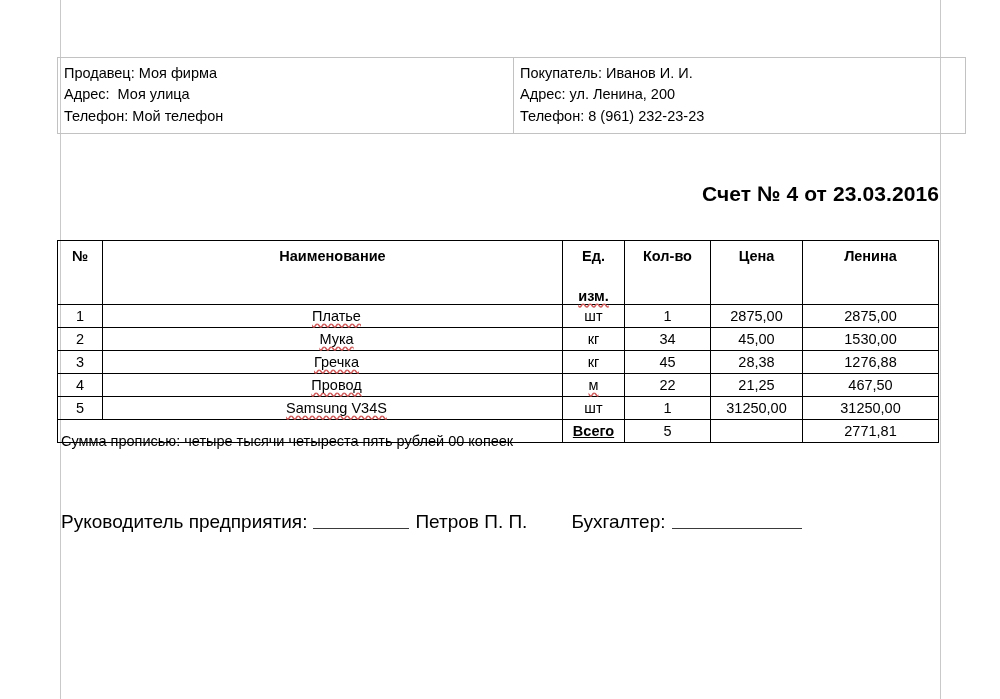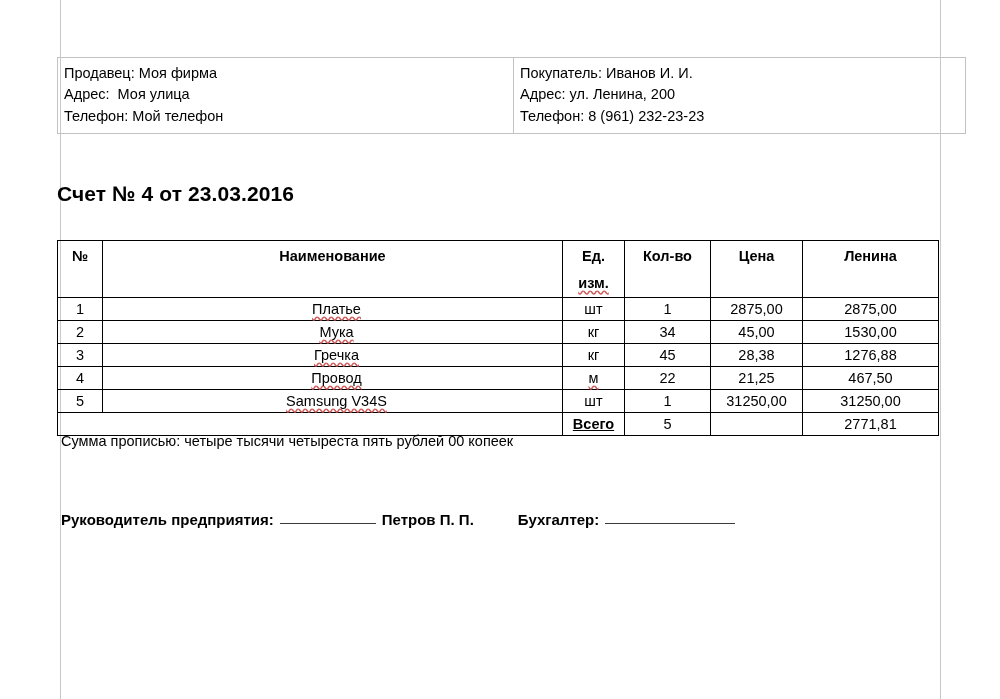--- a/index.html
+++ b/index.html
@@ -48,21 +48,21 @@
   .parties td.left-cell  { width: 443px; }
   .parties td.right-cell { width: 439px; }
   .party-line { white-space: pre; }
 
   
   .doc-title {
     position: absolute;
     left: 57px;
     top: 182px;
     width: 882px;
-    text-align: left;
+    text-align: right;
     font-size: 21px;
     font-weight: bold;
     letter-spacing: 0.1px;
   }
 
   
   .items {
     position: absolute;
     left: 57px;
     top: 240px;
@@ -100,21 +100,21 @@
   }
   
   .misspell {
     text-decoration: underline wavy #d05a5a;
     text-decoration-skip-ink: none;
     text-underline-offset: 2px;
   }
   .unit-head-top { display: block; }
   .unit-head-bottom {
     display: block;
-    margin-top: 11px;
+    margin-top: 24px;
   }
   .total-label {
     font-weight: bold;
     text-decoration: underline;
   }
   .blank-cell { border-left: none; }
 
   
   .amount-words {
     position: absolute;
@@ -122,23 +122,22 @@
     top: 433px;
     font-size: 14.5px;
     white-space: pre;
   }
 
   
   .signatures {
     position: absolute;
     left: 61px;
     top: 511px;
-    font-size: 15px;
+    font-size: 19px;
     white-space: pre;
-    font-weight: bold;
   }
   .sig-rule {
     display: inline-block;
     border-bottom: 1.6px solid #3a3a3a;
     vertical-align: bottom;
   }
   .sig-rule.short { width: 96px; margin: 0 6px 4px 6px; }
   .sig-rule.long  { width: 130px; margin: 0 0 4px 6px; }
 </style>
 </head>

